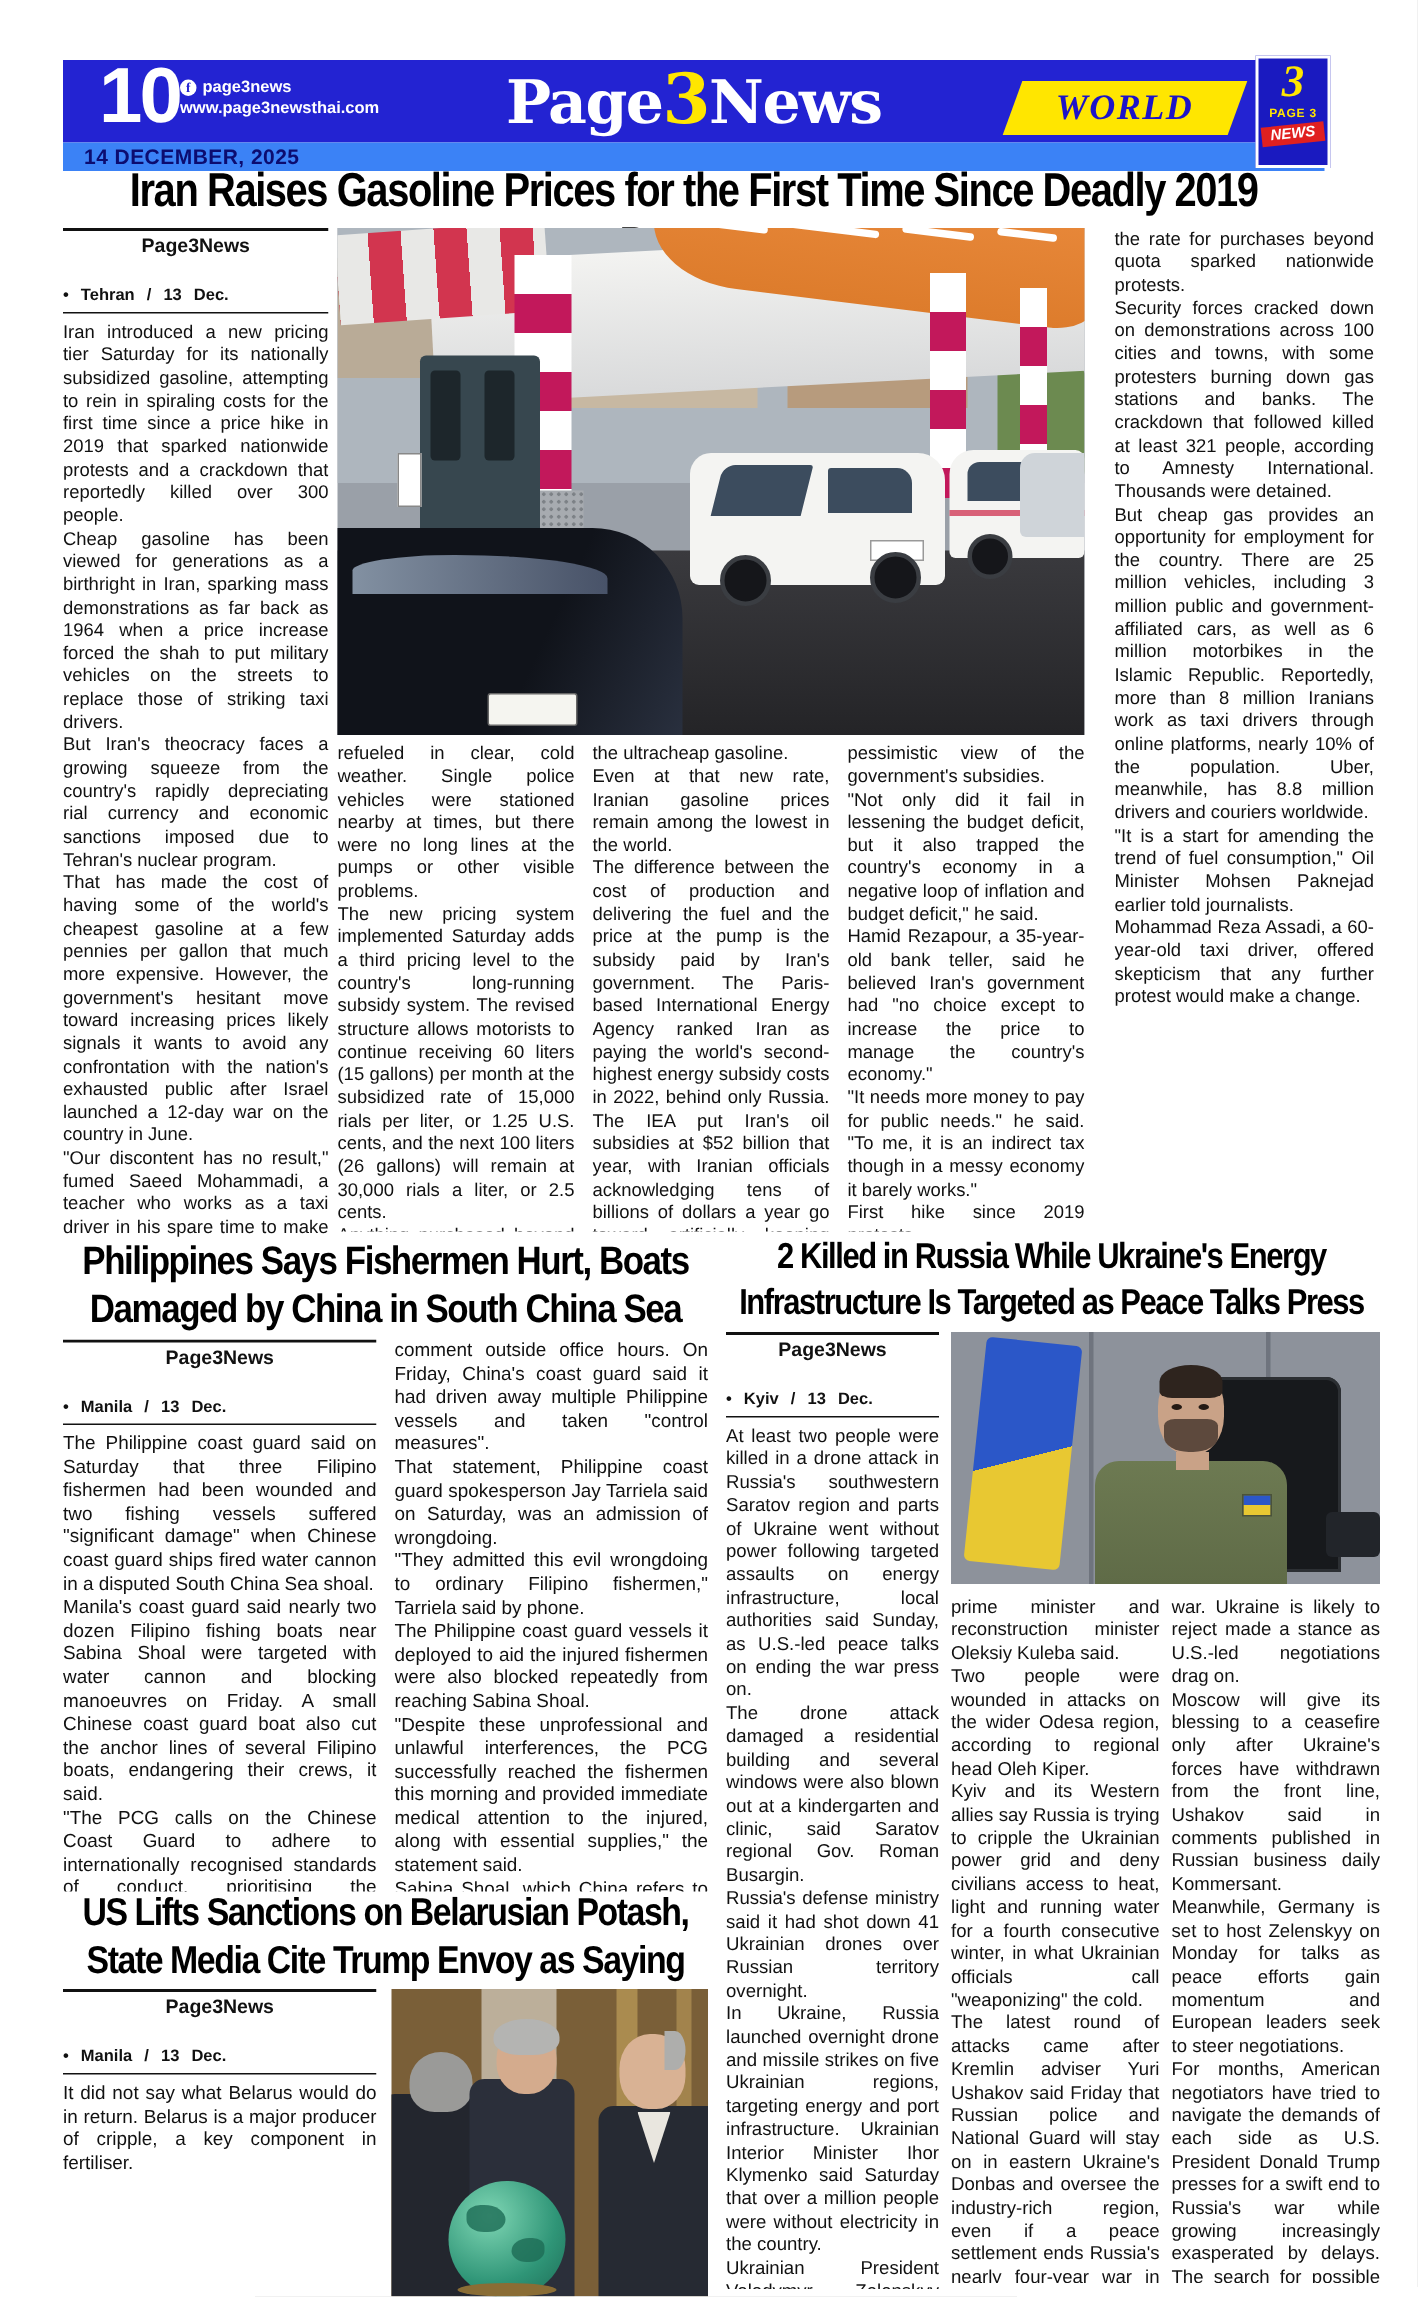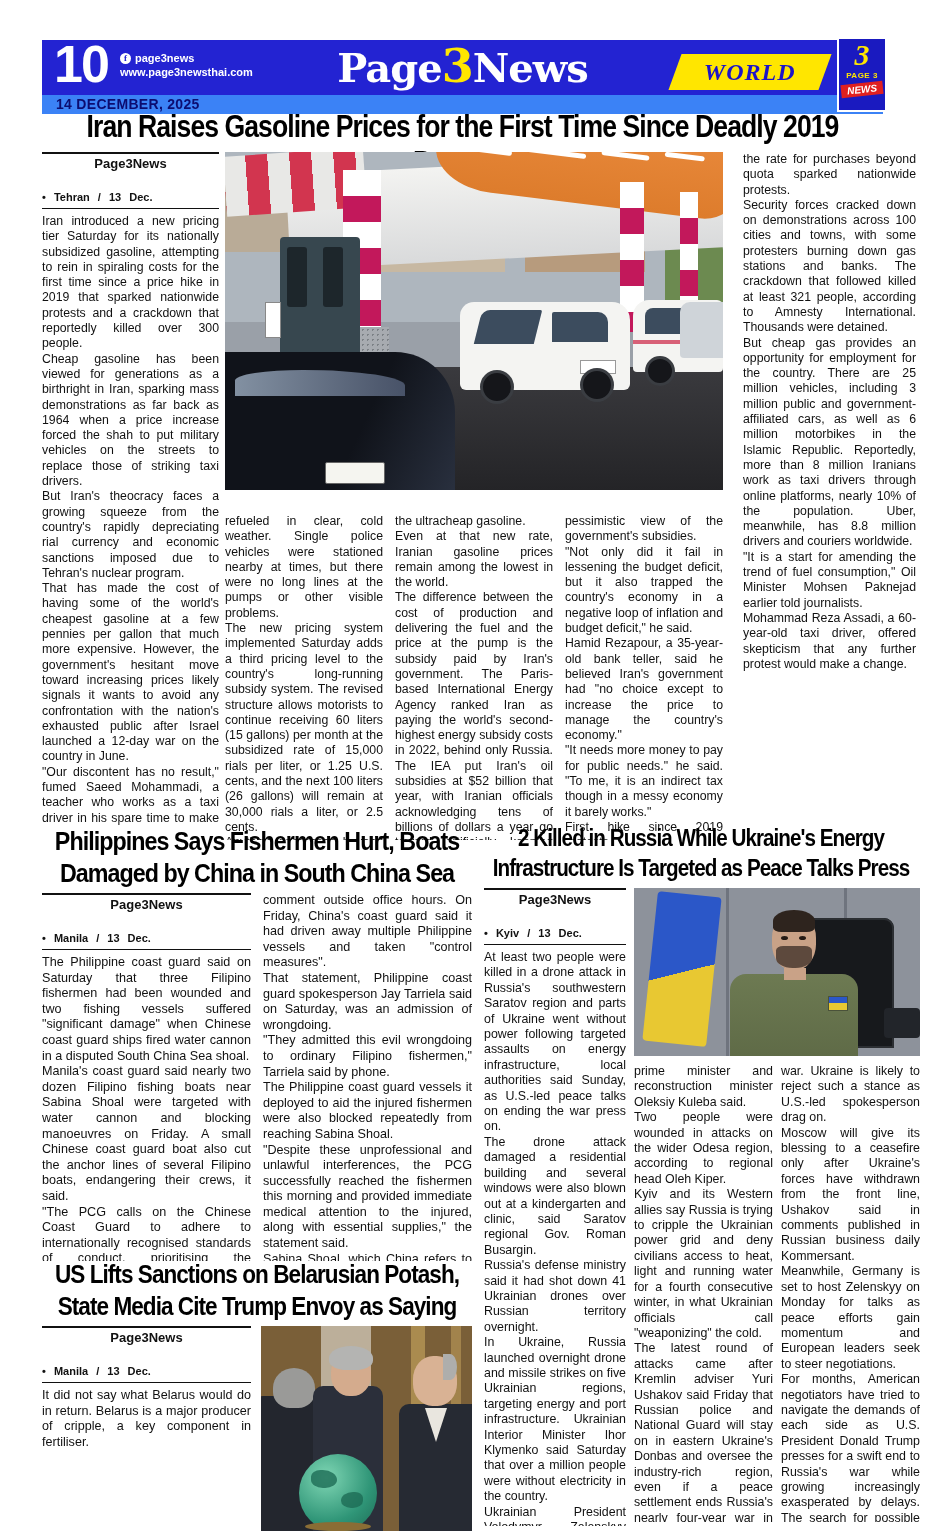--- a/index.html
+++ b/index.html
@@ -2,21 +2,21 @@
 <html><head>
 <meta charset="utf-8">
 <style>
   html,body{margin:0;padding:0;background:#e8e8e8;}
   #page{position:relative;width:945px;height:1531px;background:#ffffff;overflow:hidden;
         font-family:"Liberation Sans",sans-serif;color:#111;}
   
   .banner{position:absolute;left:42px;top:40px;width:841px;height:55px;background:#2323d2;}
   .datestrip{position:absolute;left:42px;top:95px;width:841px;height:19px;background:#3b82f6;}
   .datetext{font-weight:bold;font-size:14px;color:#0c0c70;padding-left:14px;line-height:19px;letter-spacing:.3px;}
-  .pagenum{position:absolute;left:12px;top:-6px;font-size:52px;font-weight:bold;color:#fff;
+  .pagenum{position:absolute;left:24px;top:-6px;font-size:52px;font-weight:bold;color:#fff;
            font-family:"Liberation Sans",sans-serif;letter-spacing:-2px;}
   .social{position:absolute;left:78px;top:12px;color:#fff;font-size:11px;font-weight:bold;}
   .social .row{display:flex;align-items:center;gap:4px;}
   .fb{width:11px;height:11px;border-radius:50%;background:#fff;color:#2323d2;font-size:9px;font-weight:bold;
       display:flex;align-items:center;justify-content:center;font-family:"Liberation Serif",serif;}
   .url{margin-top:2px;font-size:11px;}
   .masthead{position:absolute;left:0;right:0;top:0;text-align:center;
             font-family:"DejaVu Serif","Liberation Serif",serif;font-weight:bold;
             font-size:40px;line-height:52px;color:#fff;letter-spacing:-1px;}
   .masthead .m3{color:#ffe600;font-size:46px;}
@@ -46,21 +46,21 @@
   .byline{border-top:2px solid #111;border-bottom:1.5px solid #111;padding:2px 0 5px 0;margin-bottom:5px;}
   .byline .src{text-align:center;font-weight:bold;font-size:13px;}
   .byline .dl{font-weight:bold;font-size:11px;word-spacing:5px;margin-top:20px;}
   
   .para{margin:0;font-size:12.3px;line-height:15.3px;text-align:justify;}
   .col{overflow:hidden;}
   #iran-body{position:absolute;left:42px;top:152px;width:874px;height:675px;display:flex;gap:6px;}
   #iran-c1{width:178px;height:675px;}
   #iran-mid{width:498px;margin-right:14px;}
   #iran-c5{width:174px;height:675px;}
-  .mid-cols{display:flex;gap:12px;margin-top:24px;height:326px;}
+  .mid-cols{display:flex;gap:12px;margin-top:5px;height:326px;}
   .mid-cols .col{width:158px;}
   
   .photo{position:relative;overflow:hidden;}
   #photo-iran{width:498px;height:338px;background:#9aa0a8;}
   
   #ph-body{position:absolute;left:42px;top:893px;width:430px;height:368px;display:flex;gap:12px;}
   #ph-body .col{width:209px;height:368px;}
   #ph-body .para{font-size:12.6px;line-height:15.6px;}
   
   #ua-body{position:absolute;left:484px;top:888px;width:436px;height:638px;display:flex;gap:8px;}
@@ -289,21 +289,21 @@
         <div class="abs" style="left:150px;top:80px;width:22px;height:12px;background:#c9a287;"></div>
       </div>
       <div class="ua-cols">
         <div class="col">
             <p class="para">prime minister and reconstruction minister Oleksiy Kuleba said.</p>
             <p class="para">Two people were wounded in attacks on the wider Odesa region, according to regional head Oleh Kiper.</p>
             <p class="para">Kyiv and its Western allies say Russia is trying to cripple the Ukrainian power grid and deny civilians access to heat, light and running water for a fourth consecutive winter, in what Ukrainian officials call "weaponizing" the cold.</p>
             <p class="para">The latest round of attacks came after Kremlin adviser Yuri Ushakov said Friday that Russian police and National Guard will stay on in eastern Ukraine's Donbas and oversee the industry-rich region, even if a peace settlement ends Russia's nearly four-year war in Ukraine. This underscores Moscow's ambition to maintain its presence in Donbas post-</p>
           </div>
         <div class="col">
-            <p class="para">war. Ukraine is likely to reject such a stance as U.S.-led spokesperson drag on.</p>
+            <p class="para">war. Ukraine is likely to reject made a stance as U.S.-led negotiations drag on.</p>
             <p class="para">Moscow will give its blessing to a ceasefire only after Ukraine's forces have withdrawn from the front line, Ushakov said in comments published in Russian business daily Kommersant.</p>
             <p class="para">Meanwhile, Germany is set to host Zelenskyy on Monday for talks as peace efforts gain momentum and European leaders seek to steer negotiations.</p>
             <p class="para">For months, American negotiators have tried to navigate the demands of each side as U.S. President Donald Trump presses for a swift end to Russia's war while growing increasingly exasperated by delays. The search for possible compromises has run into a major obstacle over who keeps Ukrainian territory currently occupied by Russian forces.</p>
           </div>
       </div>
     </div>
   </div>
 
   <div class="headline" id="hl-by">
     <span class="hin">US Lifts Sanctions on Belarusian Potash, State Media Cite Trump Envoy as Saying</span>

